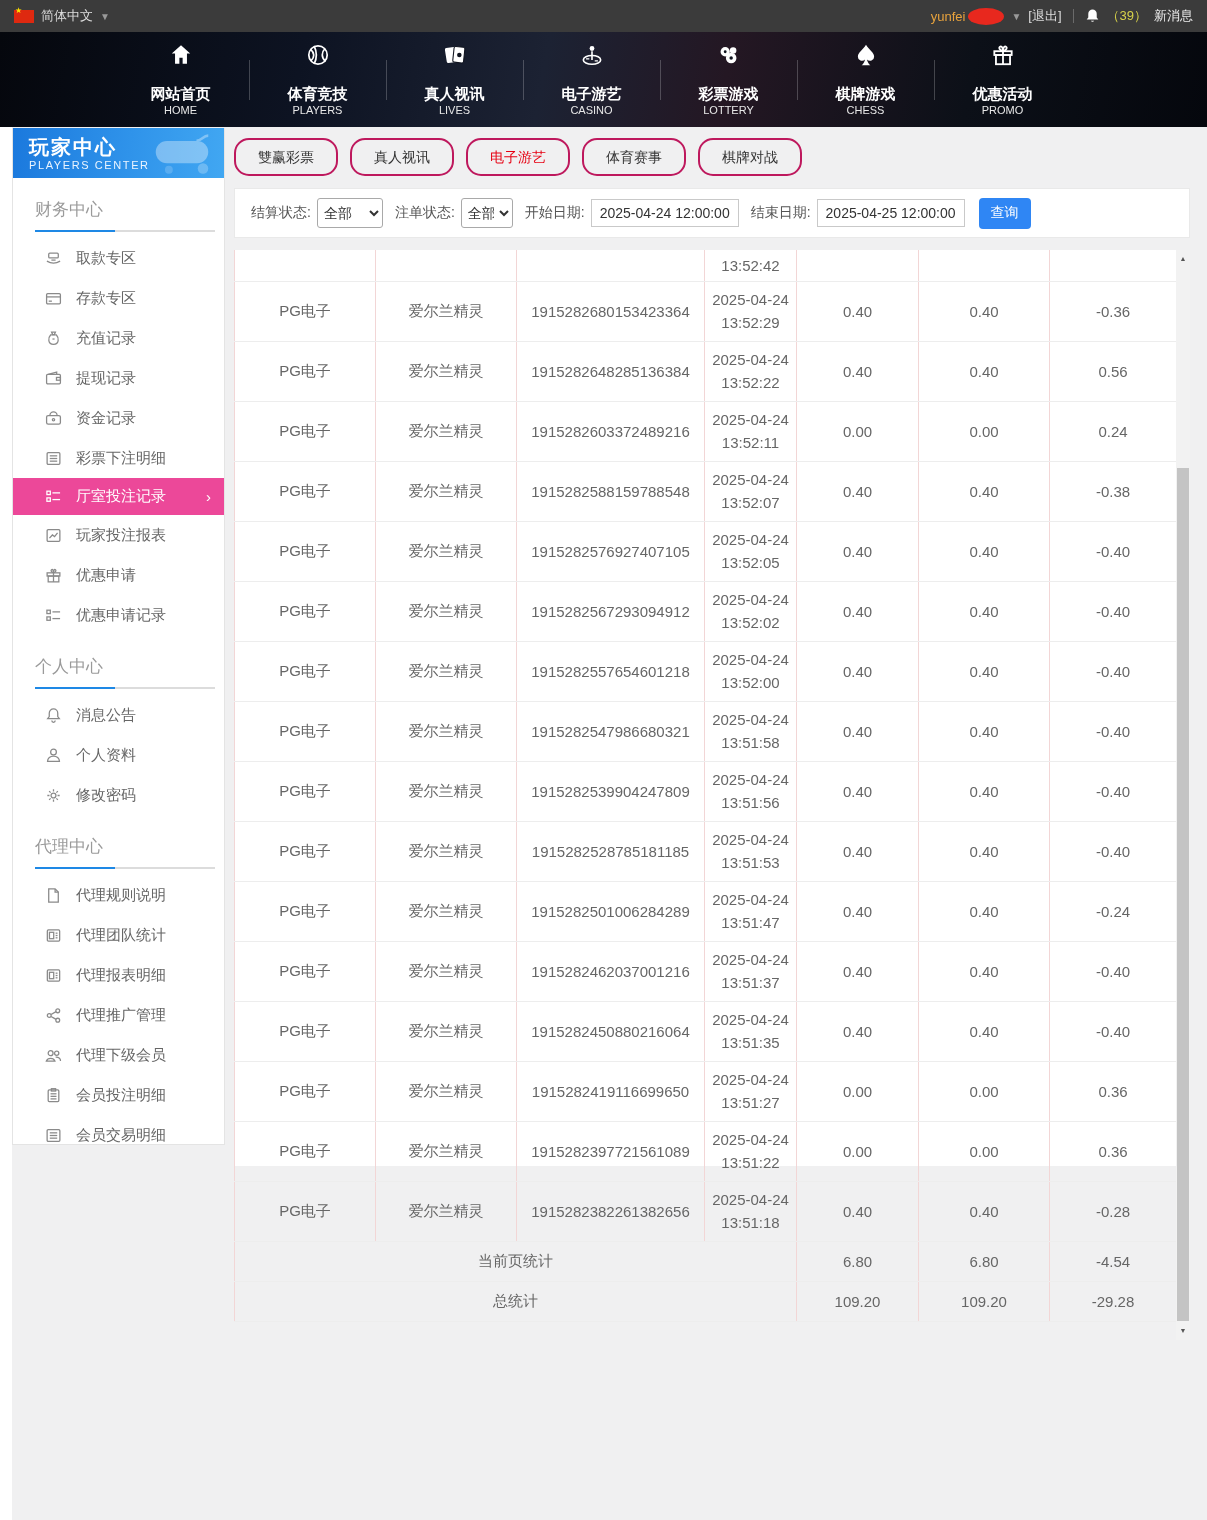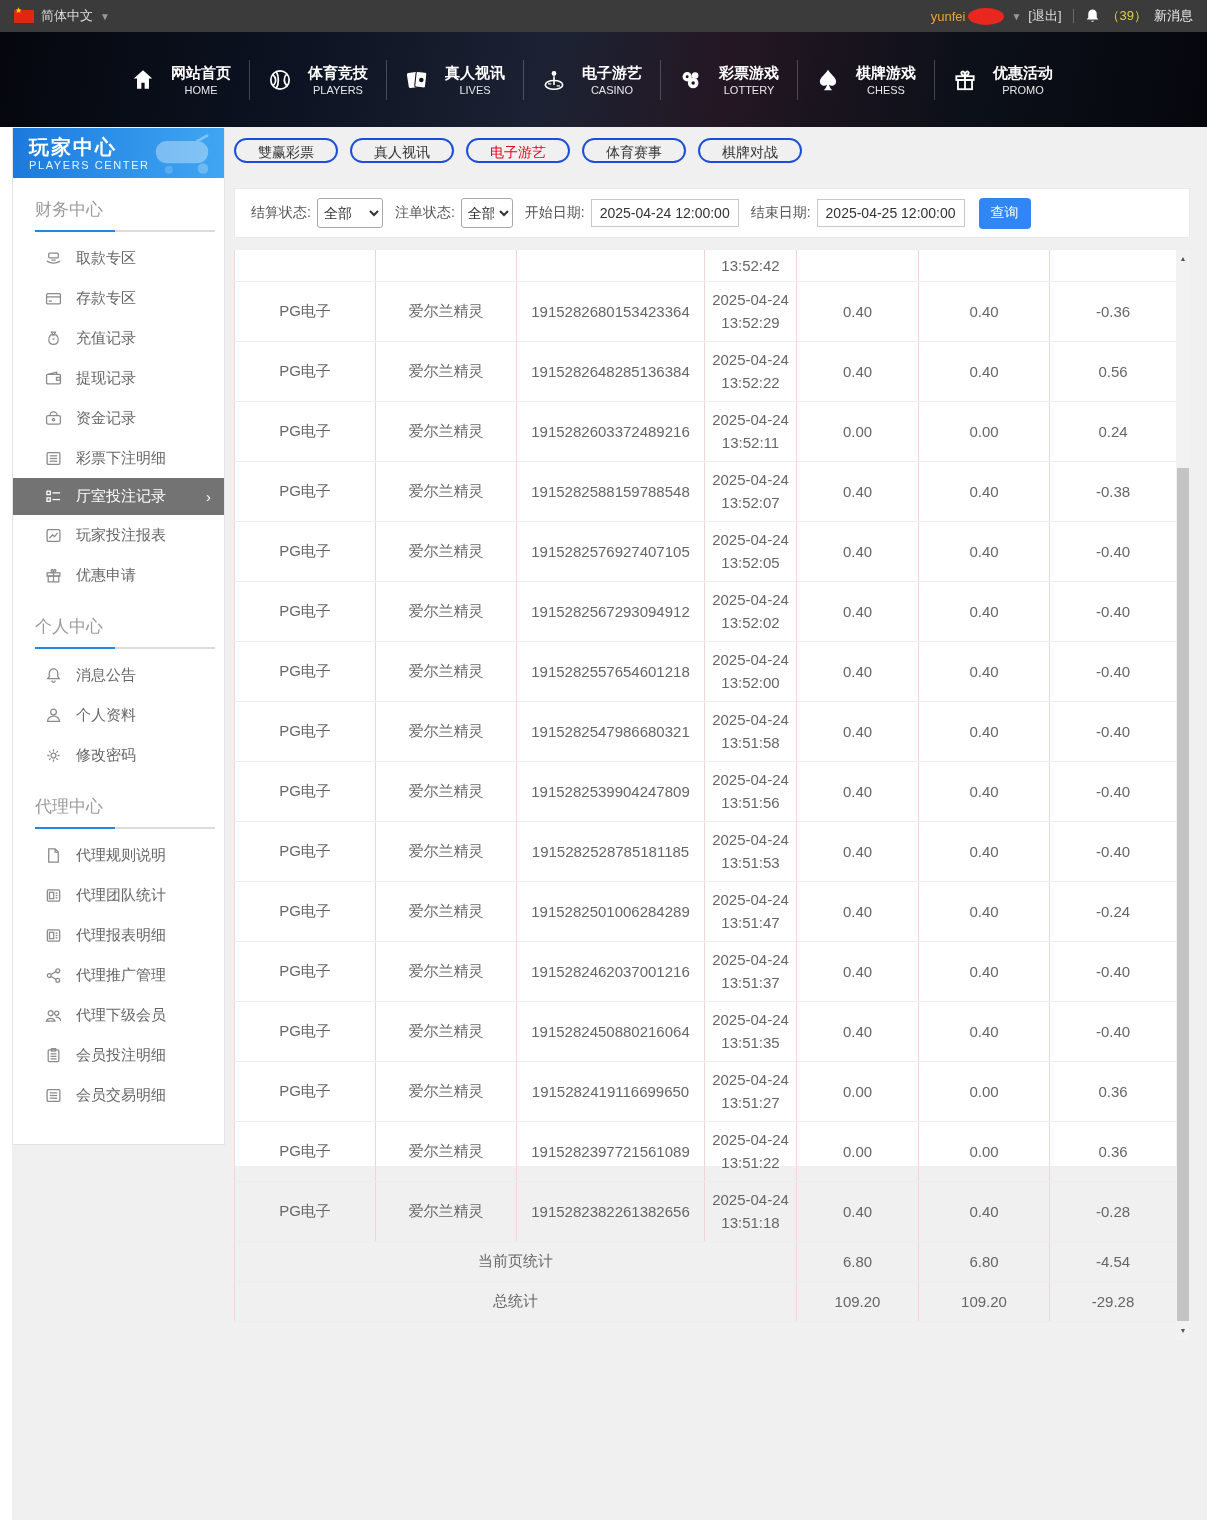--- a/index.html
+++ b/index.html
@@ -21,21 +21,21 @@
   .bell svg { width:15px; height:16px; display:block; }
   .msgcount { color:#d7d24a; }
   .msglabel { color:#eee; }
   .logout { color:#ddd; }
 
   
   .nav { position:absolute; left:0; top:32px; width:1207px; height:95px;
          background:linear-gradient(100deg,#05070d 0%,#0d1322 25%,#1c2233 45%,#241723 60%,#0c1018 80%,#05070d 100%); }
   .nav-items { display:flex; padding-left:112px; height:100%; align-items:center; }
   .nav-item { width:137px; display:flex; align-items:center; justify-content:center; gap:15px;
-              position:relative; cursor:pointer; }
+              position:relative; cursor:pointer;flex-direction:column; }
   .nav-item + .nav-item::before { content:''; position:absolute; left:0; top:50%;
               transform:translateY(-50%); width:1px; height:40px; background:rgba(255,255,255,0.22); }
   .nav-icon svg { width:26px; height:26px; display:block; }
   .nav-text { display:flex; flex-direction:column; align-items:center; }
   .nav-zh { color:#fff; font-size:15px; font-weight:bold; line-height:1.45; }
   .nav-en { color:#e8e8e8; font-size:11px; line-height:1.2; }
 
   
   .content-bg { position:absolute; left:12px; top:127px; right:0; bottom:0; background:#f0f0f1; }
 
@@ -50,29 +50,29 @@
   .gamepad svg { width:72px; height:42px; }
   .sb-section-title { margin:20px 0 0 22px; font-size:17px; color:#9a9a9a; }
   .sb-underline { margin:9px 0 6px 22px; width:180px; height:2px; font-size:0; }
   .sb-underline .ul-blue { display:inline-block; width:80px; height:2px; background:#1e88e5; vertical-align:top; }
   .sb-underline .ul-gray { display:inline-block; width:100px; height:2px; background:#dcdcdc; vertical-align:top; }
   .sb-item { height:40px; display:flex; align-items:center; padding-left:32px; cursor:pointer;
              position:relative; color:#8a8a8a; }
   .sb-icon { width:17px; height:17px; flex:0 0 17px; }
   .sb-icon svg { width:17px; height:17px; display:block; stroke:currentColor; }
   .sb-label { margin-left:14px; font-size:15px; color:#666; }
-  .sb-item.active { background:#737373; color:#fff; height:37px;text-align:center; }
+  .sb-item.active { background:#ec4899; color:#fff; height:37px;text-align:center; }
   .sb-item.active .sb-label { color:#fff; }
   .sb-item .chev { position:absolute; right:13px; color:#fff; font-size:15px; }
 
   
   .main { position:absolute; left:234px; top:128px; width:956px; height:1392px; }
 
   .tabs { position:absolute; left:0; top:10px; display:flex; gap:12px; }
-  .tab { height:25px; line-height:25px; padding:0 22px; border:2px solid #1d4ed8; border-radius:15px;
+  .tab { height:38px; line-height:25px; padding:0 22px; border:2px solid #be185d; border-radius:15px;
          font-size:14px; color:#333; background:transparent; cursor:pointer; }
   .tab.active { color:#e60012; }
 
   .filterbar { position:absolute; left:0; top:60px; width:956px; height:50px; background:#fff;
                border:1px solid #e9e9e9; display:flex; align-items:center; padding-left:16px;
                font-size:14px; color:#555; }
   .filterbar label { margin-right:6px; }
   .filterbar label.ml { margin-left:12px; }
   .filterbar select { height:30px; border:1px solid #a9a9a9; border-radius:3px; background:#fff;
                       font-size:14px; color:#333; padding:0 2px; }
@@ -335,20 +335,31 @@
         <span class="sb-icon">
           <svg viewBox="0 0 16 16" fill="none" stroke-width="1.2">
             <rect x="2" y="5.5" width="12" height="3"></rect>
             <rect x="3" y="8.5" width="10" height="5.5"></rect>
             <line x1="8" y1="5.5" x2="8" y2="14"></line>
             <path d="M8 5.2 C6 5.2 5 3 6.4 2.4 C7.4 2 8 3.6 8 5.2 C8 3.6 8.6 2 9.6 2.4 C11 3 10 5.2 8 5.2"></path>
           </svg>
         </span>
         <span class="sb-label">优惠申请</span>
       </div>
+      <div class="sb-item">
+        <span class="sb-icon">
+          <svg viewBox="0 0 16 16" fill="none" stroke-width="1.2">
+            <rect x="1.8" y="3" width="3.2" height="3.2"></rect>
+            <line x1="7" y1="4.6" x2="14.2" y2="4.6"></line>
+            <rect x="1.8" y="9.3" width="3.2" height="3.2"></rect>
+            <line x1="7" y1="10.9" x2="14.2" y2="10.9"></line>
+          </svg>
+        </span>
+        <span class="sb-label">优惠申请记录</span>
+      </div>
       <div class="sb-section-title">个人中心</div>
       <div class="sb-underline"><span class="ul-blue"></span><span class="ul-gray"></span></div>
       <div class="sb-item">
         <span class="sb-icon">
           <svg viewBox="0 0 16 16" fill="none" stroke-width="1.2">
             <path d="M8 1.8 a4 4 0 0 1 4 4 v3.2 l1.5 2 h-11 l1.5 -2 v-3.2 a4 4 0 0 1 4 -4 Z"></path>
             <path d="M6.4 12.8 a1.6 1.6 0 0 0 3.2 0"></path>
           </svg>
         </span>
         <span class="sb-label">消息公告</span>

